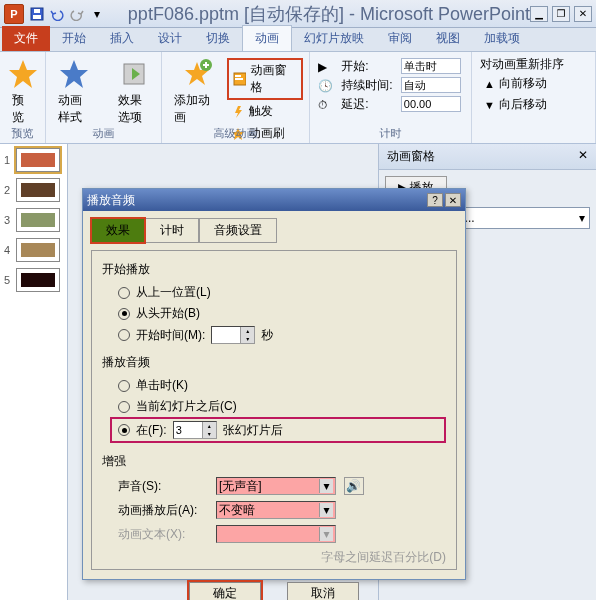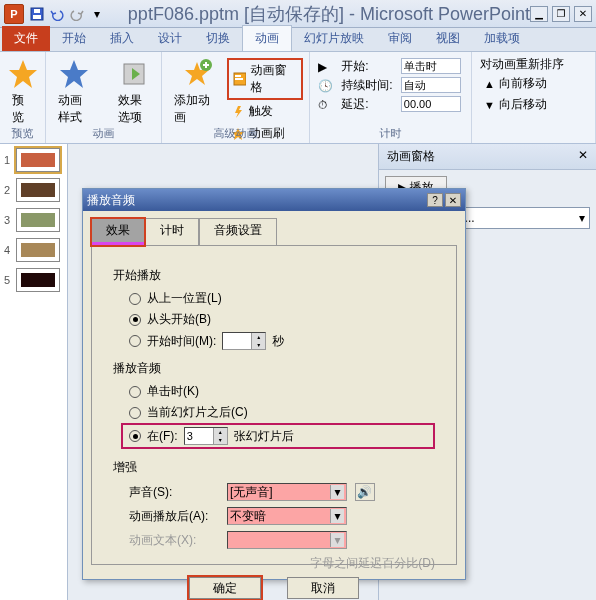--- a/index.html
+++ b/index.html
@@ -40,23 +40,23 @@
 .main-area{flex:1;position:relative;background:#e8edf3}
 .anim-pane{position:absolute;right:0;top:0;width:218px;height:100%;background:#e8edf3;border-left:1px solid #b0bfd4}
 .anim-pane-title{background:linear-gradient(#e0e8f4,#d0dcec);padding:4px 8px;font-size:12px;display:flex;justify-content:space-between;border-bottom:1px solid #b0bfd4}
 .anim-play-btn{margin:6px;padding:2px 12px;border:1px solid #999;background:#f0f0f0;font-size:11px}
 .anim-item{margin:2px 6px;padding:3px 4px;border:1px solid #8899b0;background:#fff;font-size:11px;display:flex;align-items:center;gap:4px}
 .dialog{position:absolute;left:82px;top:188px;width:384px;height:392px;background:#ece9d8;border:1px solid #7090b8;box-shadow:2px 2px 6px rgba(0,0,0,.3)}
 .dlg-title{height:22px;background:linear-gradient(#6a8cc8,#3a5a9a);color:#fff;display:flex;align-items:center;justify-content:space-between;padding:0 4px;font-size:12px}
 .dlg-close{width:16px;height:14px;background:#d8d4c8;border:1px solid #888;color:#000;font-size:10px;display:flex;align-items:center;justify-content:center}
 .dlg-tabs{display:flex;padding:6px 8px 0;gap:0}
 .dlg-tab{padding:3px 14px;border:1px solid #999;background:#ece9d8;font-size:12px;position:relative;top:1px}
-.dlg-tab.active{background:#a3a3a3;border-bottom:4px solid #d946ef;z-index:2}
+.dlg-tab.active{background:#4d7c0f;border-bottom:1px solid #d946ef;z-index:2}
 .dlg-tab.hl{outline:2px solid #d04020;outline-offset:-1px}
-.dlg-body{border:1px solid #999;margin:0 8px 8px;padding:21px;height:320px;background:#ece9d8}
+.dlg-body{border:1px solid #999;margin:8px 8px 8px;padding:10px;height:320px;background:#ece9d8}
 .dlg-section{font-size:12px;margin-bottom:4px}
 .radio-row{display:flex;align-items:center;gap:6px;padding:2px 0 2px 16px;font-size:12px}
 .radio{width:12px;height:12px;border:1px solid #555;border-radius:50%;display:inline-flex;align-items:center;justify-content:center}
 .radio.checked::after{content:"";width:5px;height:5px;background:#000;border-radius:50%}
 .spinner{width:44px;height:18px;border:1px inset #999;background:#fff;display:flex}
 .spinner input{border:none;width:28px;font-size:11px;padding:0 2px}
 .spinner-btns{width:14px;display:flex;flex-direction:column}
 .spinner-btns span{flex:1;border-left:1px solid #999;font-size:6px;text-align:center;background:#ddd}
 .hl-row{border:2px solid #be185d;padding:2px 4px;margin-left:8px}
 .enhance-row{display:flex;align-items:center;gap:8px;padding:3px 0 3px 16px;font-size:12px}

